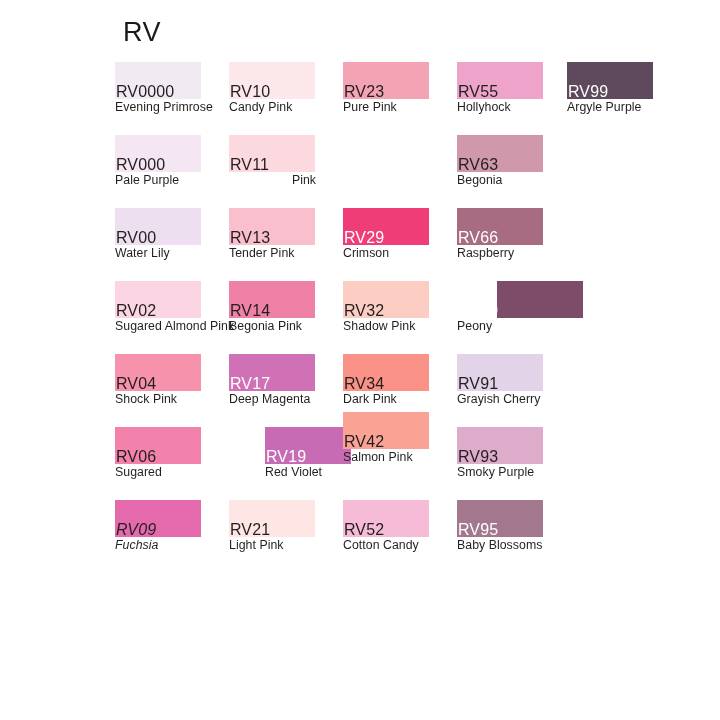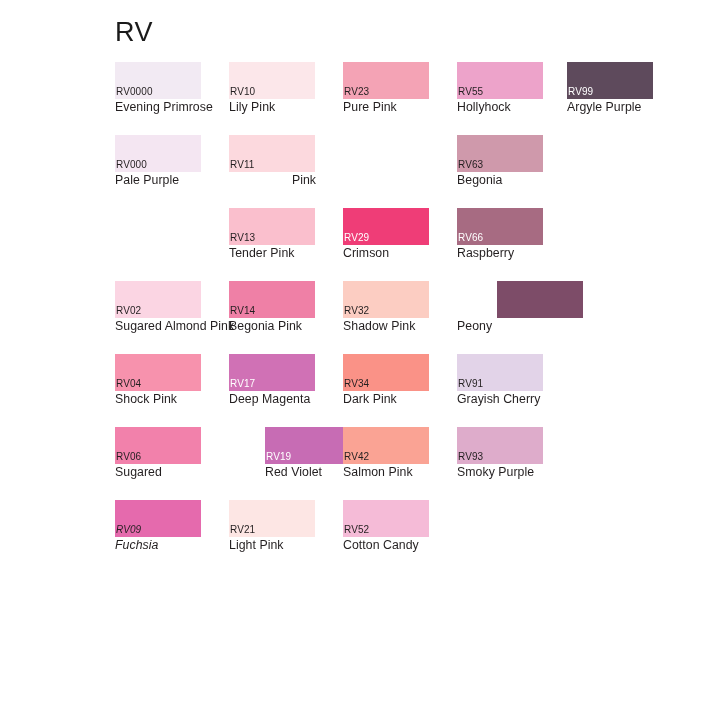--- a/index.html
+++ b/index.html
@@ -14,21 +14,21 @@
     color: #231f20;
     overflow: hidden;
   }
   #sheet {
     position: relative;
     width: 720px;
     height: 720px;
   }
   #family-title {
     position: absolute;
-    left: 115px;
+    left: 123px;
     top: 19px;
     font-size: 27px;
     font-weight: 400;
     letter-spacing: 0.4px;
     color: #1a1a1a;
     line-height: 1;
   }
   .swatch-grid {
     position: absolute;
     left: 0;
@@ -42,21 +42,21 @@
   }
   .chip {
     width: 86px;
     height: 37px;
     display: block;
   }
   .code {
     position: absolute;
     left: 1px;
     top: 23px;
-    font-size: 10px;
+    font-size: 16px;
     line-height: 13px;
     letter-spacing: 0.1px;
     white-space: nowrap;
   }
   .name {
     position: absolute;
     left: 0px;
     top: 38px;
     font-size: 12.3px;
     line-height: 14.5px;
@@ -76,21 +76,21 @@
 
   <div class="swatch-grid" id="swatch-grid">
       <div class="swatch-cell" style="left: 115px; top: 62px;">
         <div class="chip" style="background: rgb(242, 234, 243); width: 86px; height: 37px;"></div>
         <div class="code dark">RV0000</div>
         <div class="name">Evening Primrose</div>
       </div>
       <div class="swatch-cell" style="left: 229px; top: 62px;">
         <div class="chip" style="background: rgb(252, 231, 234); width: 86px; height: 37px;"></div>
         <div class="code dark">RV10</div>
-        <div class="name">Lily Pink</div>
+        <div class="name">Candy Pink</div>
       </div>
       <div class="swatch-cell" style="left: 343px; top: 62px;">
         <div class="chip" style="background: rgb(244, 163, 181); width: 86px; height: 37px;"></div>
         <div class="code dark">RV23</div>
         <div class="name">Pure Pink</div>
       </div>
       <div class="swatch-cell" style="left: 457px; top: 62px;">
         <div class="chip" style="background: rgb(237, 163, 202); width: 86px; height: 37px;"></div>
         <div class="code dark">RV55</div>
         <div class="name">Hollyhock</div>
@@ -108,20 +108,25 @@
       <div class="swatch-cell" style="left: 229px; top: 135px; text-align: center;">
         <div class="chip" style="background: rgb(252, 217, 222); width: 86px; height: 37px;"></div>
         <div class="code dark">RV11</div>
         <div class="name">Pink</div>
       </div>
       <div class="swatch-cell" style="left: 457px; top: 135px;">
         <div class="chip" style="background: rgb(207, 153, 171); width: 86px; height: 37px;"></div>
         <div class="code dark">RV63</div>
         <div class="name">Begonia</div>
       </div>
+      <div class="swatch-cell" style="left: 115px; top: 208px;">
+        <div class="chip" style="background: rgb(237, 222, 240); width: 86px; height: 37px;"></div>
+        <div class="code dark">RV00</div>
+        <div class="name">Water Lily</div>
+      </div>
       <div class="swatch-cell" style="left: 229px; top: 208px;">
         <div class="chip" style="background: rgb(250, 191, 205); width: 86px; height: 37px;"></div>
         <div class="code dark">RV13</div>
         <div class="name">Tender Pink</div>
       </div>
       <div class="swatch-cell" style="left: 343px; top: 208px;">
         <div class="chip" style="background: rgb(239, 61, 119); width: 86px; height: 37px;"></div>
         <div class="code light">RV29</div>
         <div class="name">Crimson</div>
       </div>
@@ -173,21 +178,21 @@
       <div class="swatch-cell" style="left: 115px; top: 427px;">
         <div class="chip" style="background: rgb(242, 129, 171); width: 86px; height: 37px;"></div>
         <div class="code dark">RV06</div>
         <div class="name">Sugared</div>
       </div>
       <div class="swatch-cell" style="left: 229px; top: 427px; margin-left: 36px;">
         <div class="chip" style="background: rgb(199, 108, 180); width: 86px; height: 37px;"></div>
         <div class="code light">RV19</div>
         <div class="name">Red  Violet</div>
       </div>
-      <div class="swatch-cell" style="left: 343px; top: 427px;">
+      <div class="swatch-cell" style="left: 343px; top: 412px;">
         <div class="chip" style="background: rgb(250, 163, 148); width: 86px; height: 37px;"></div>
         <div class="code dark">RV42</div>
         <div class="name">Salmon Pink</div>
       </div>
       <div class="swatch-cell" style="left: 457px; top: 427px;">
         <div class="chip" style="background: rgb(222, 172, 203); width: 86px; height: 37px;"></div>
         <div class="code dark">RV93</div>
         <div class="name">Smoky Purple</div>
       </div>
       <div class="swatch-cell" style="left: 115px; top: 500px; font-style: italic;">
@@ -198,15 +203,20 @@
       <div class="swatch-cell" style="left: 229px; top: 500px;">
         <div class="chip" style="background: rgb(253, 230, 228); width: 86px; height: 37px;"></div>
         <div class="code dark">RV21</div>
         <div class="name">Light Pink</div>
       </div>
       <div class="swatch-cell" style="left: 343px; top: 500px;">
         <div class="chip" style="background: rgb(245, 187, 215); width: 86px; height: 37px;"></div>
         <div class="code dark">RV52</div>
         <div class="name">Cotton Candy</div>
       </div>
+      <div class="swatch-cell" style="left: 457px; top: 500px;">
+        <div class="chip" style="background: rgb(163, 120, 143); width: 86px; height: 37px;"></div>
+        <div class="code light">RV95</div>
+        <div class="name">Baby Blossoms</div>
+      </div>
     </div>
 
 </div>
 
 </body></html>

